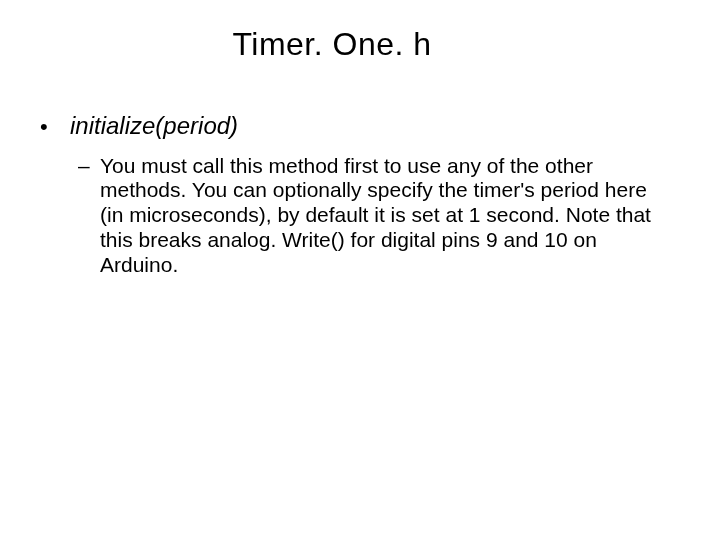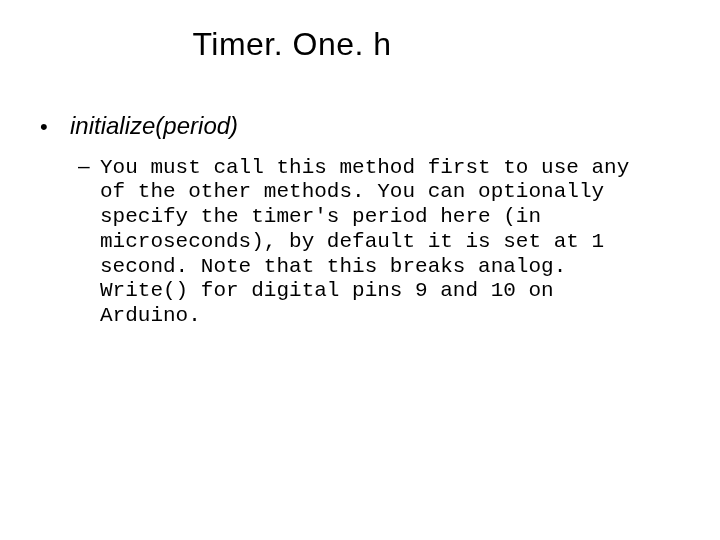--- a/index.html
+++ b/index.html
@@ -20,20 +20,21 @@
   }
   .title {
     position: absolute;
     top: 26px;
     left: 0;
     width: 584px;
     text-align: center;
     font-size: 32px;
     font-weight: 400;
     letter-spacing: 0.5px;
+    padding-left: 40px;
   }
   .body {
     position: absolute;
     top: 112px;
     left: 40px;
     right: 40px;
     font-size: 24px;
     line-height: 1.15;
   }
   .bullet-l1 {
@@ -60,21 +61,20 @@
     font-size: 21px;
     line-height: 1.18;
   }
   .bullet-l2 .dash {
     width: 22px;
     flex: 0 0 22px;
   }
   .bullet-l2 .text {
     flex: 1;
     max-width: 560px;
-    font-family: Liberation Mono, monospace;
   }
 </style>
 </head>
 <body>
 
 <div class="slide">
   <div class="title">Timer. One. h</div>
 
   <div class="body">
     <div class="bullet-l1">

